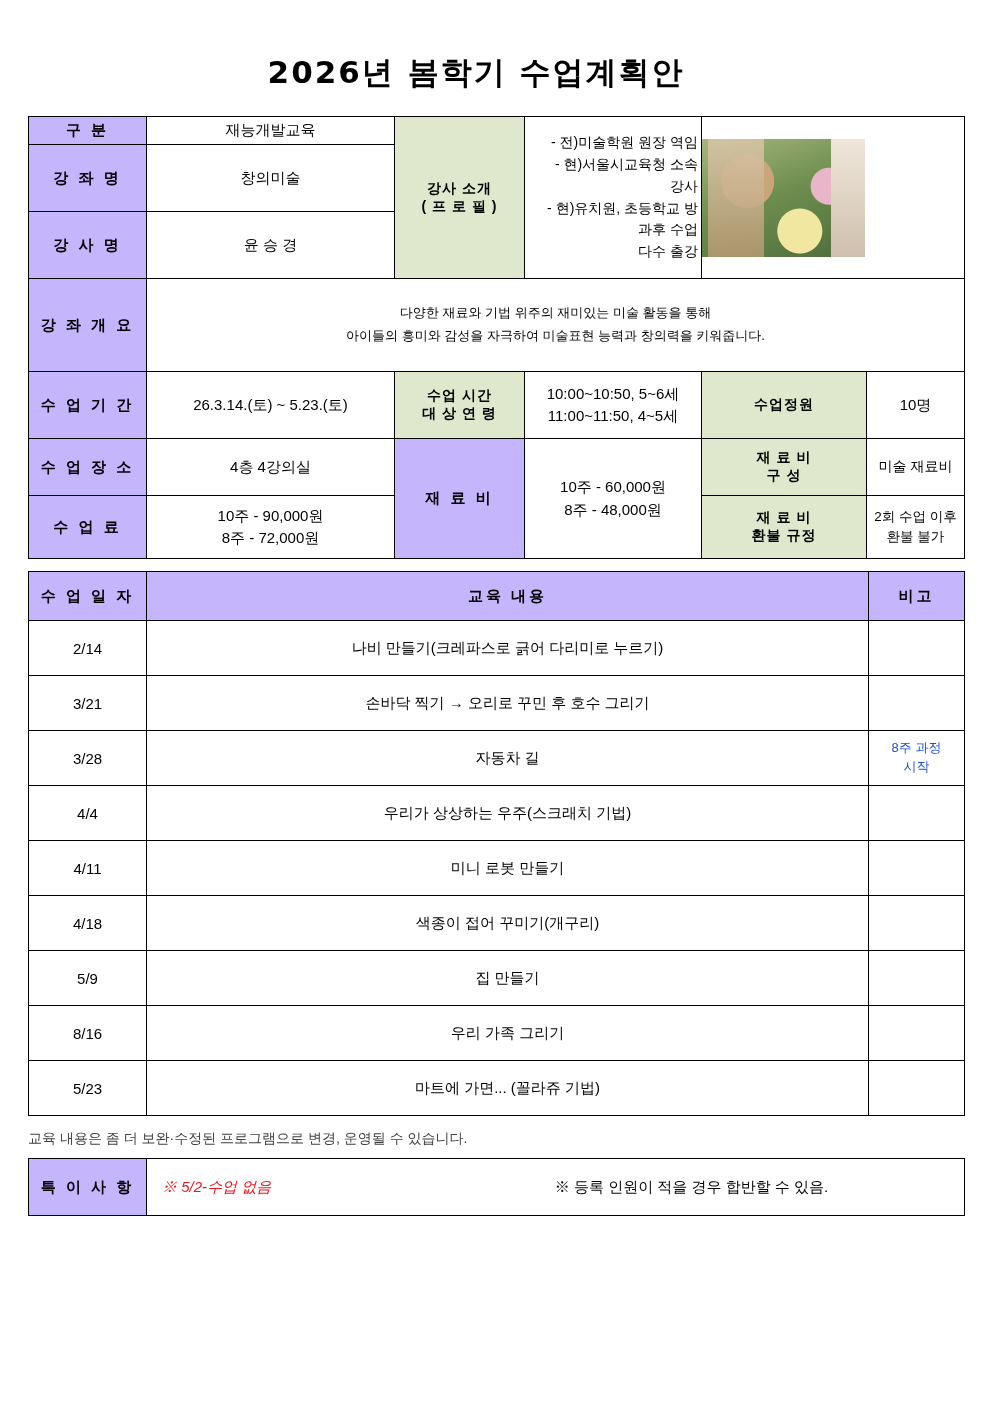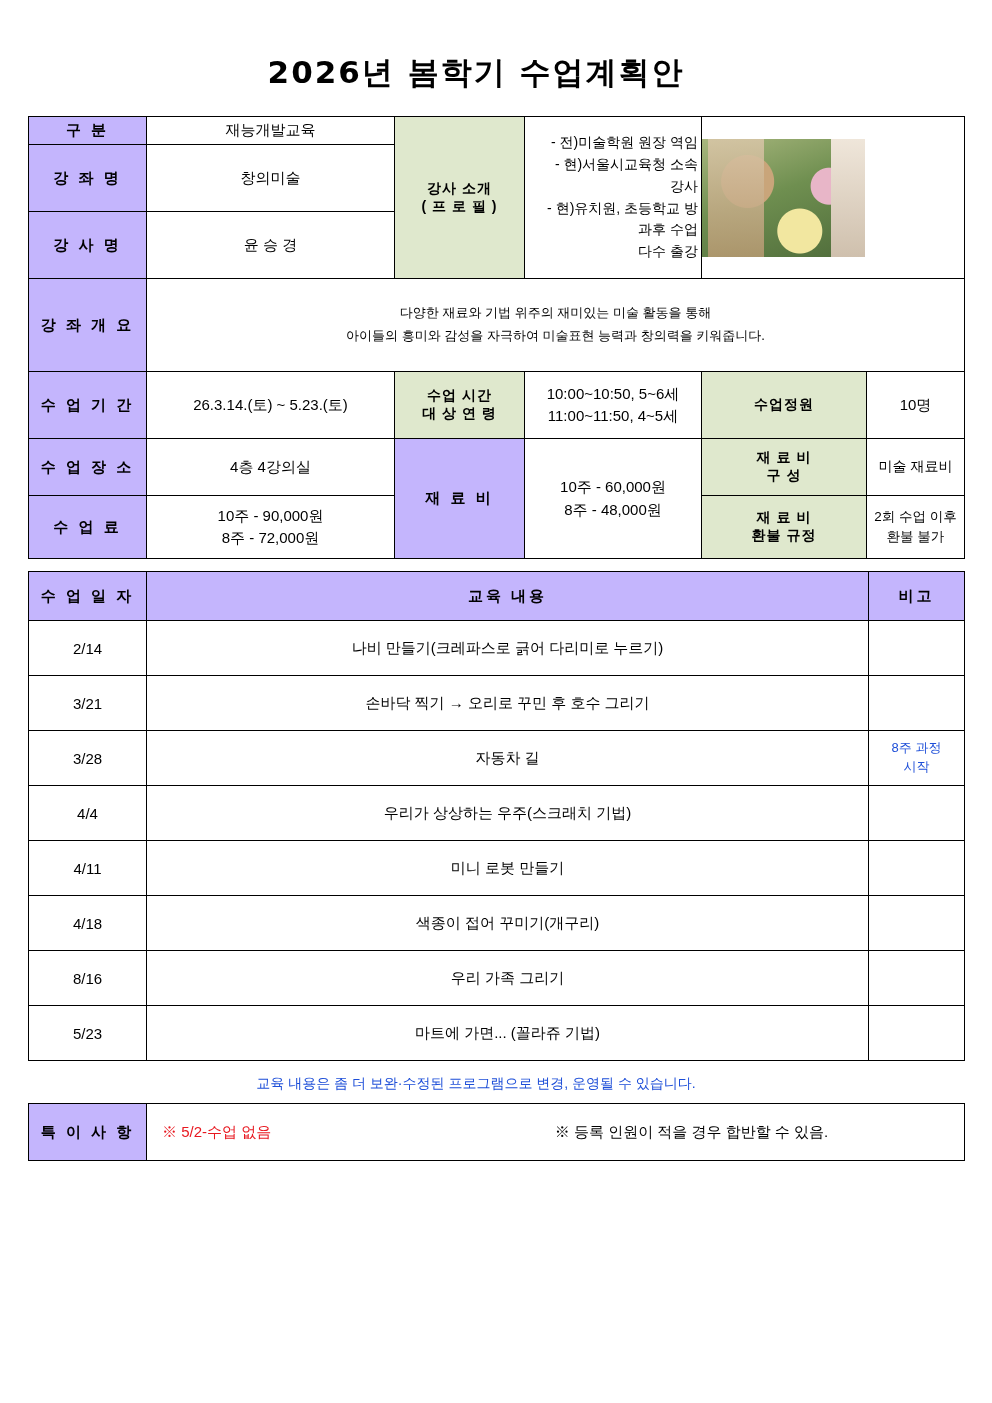--- a/index.html
+++ b/index.html
@@ -92,41 +92,41 @@
     right: 0; top: 0; width: 34px; height: 100%;
     background: linear-gradient(180deg, #efe6da, #cfc0ad);
   }
   .spacer {
     height: 12px;
   }
   .two-line {
     line-height: 1.5;
   }
   .note {
-    text-align: center;
-    color: #1d4ed8;
+    text-align: left;
+    color: #404040;
     font-size: 14px;
     padding: 14px 0 10px 0;
   }
   .special td.hdr {
     letter-spacing: 3px;
   }
   .red {
     color: #e8171f;
   }
   .blue {
     color: #1d4ed8;
   }
   .special-row {
     display: flex;
     align-items: center;
     font-size: 15px;
     padding-left: 12px;
   }
-  .special-a { width: 260px; text-align: left; }
+  .special-a { width: 260px; text-align: left; font-style: italic; }
   .special-b { flex: 1; text-align: center; }
   .content-cell {
     font-size: 15px;
     margin-top: 31px;
   }
   .remark-cell {
     font-size: 13px;
     line-height: 1.45;
   }
   .big-row td { height: 46px; }
@@ -269,20 +269,25 @@
         <td>4/11</td>
         <td class="content-cell">미니 로봇 만들기</td>
         <td class="remark-cell blue"></td>
       </tr>
       <tr class="big-row">
         <td>4/18</td>
         <td class="content-cell">색종이 접어 꾸미기(개구리)</td>
         <td class="remark-cell blue"></td>
       </tr>
       <tr class="big-row">
+        <td>5/9</td>
+        <td class="content-cell">집 만들기</td>
+        <td class="remark-cell blue"></td>
+      </tr>
+      <tr class="big-row">
         <td>8/16</td>
         <td class="content-cell">우리 가족 그리기</td>
         <td class="remark-cell blue"></td>
       </tr>
       <tr class="big-row">
         <td>5/23</td>
         <td class="content-cell">마트에 가면... (꼴라쥬 기법)</td>
         <td class="remark-cell blue"></td>
       </tr>
     </tbody>

